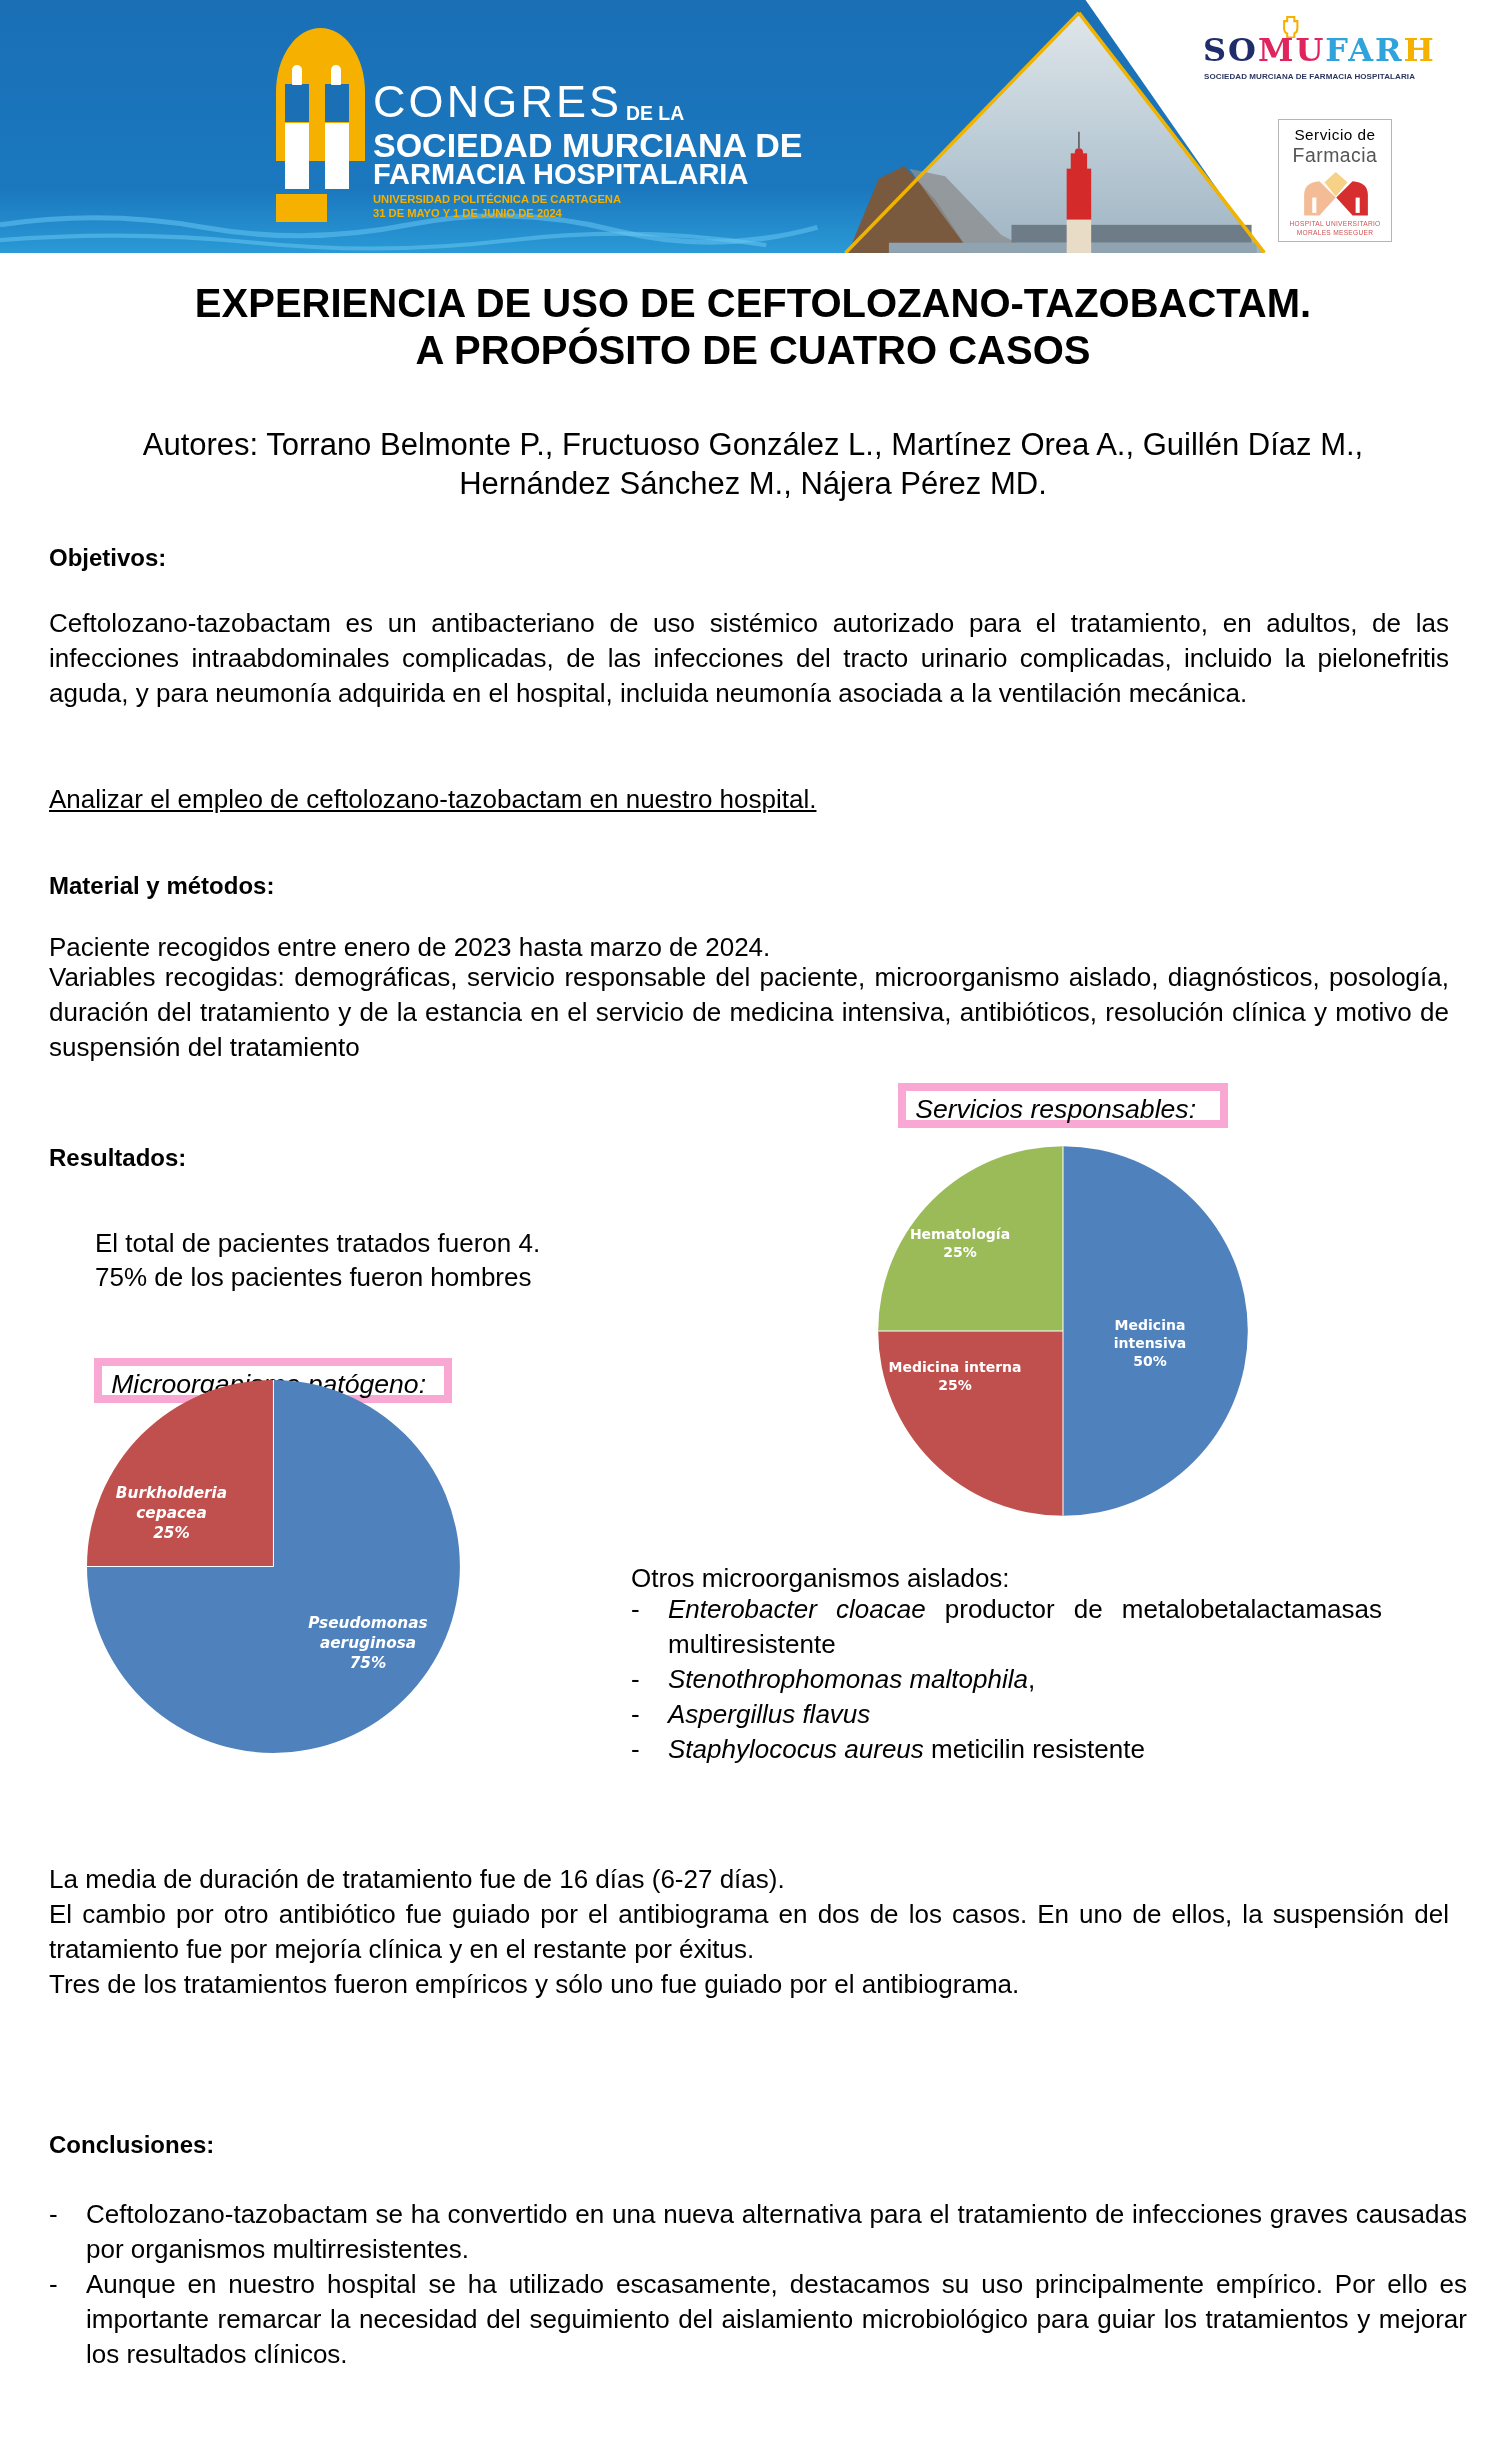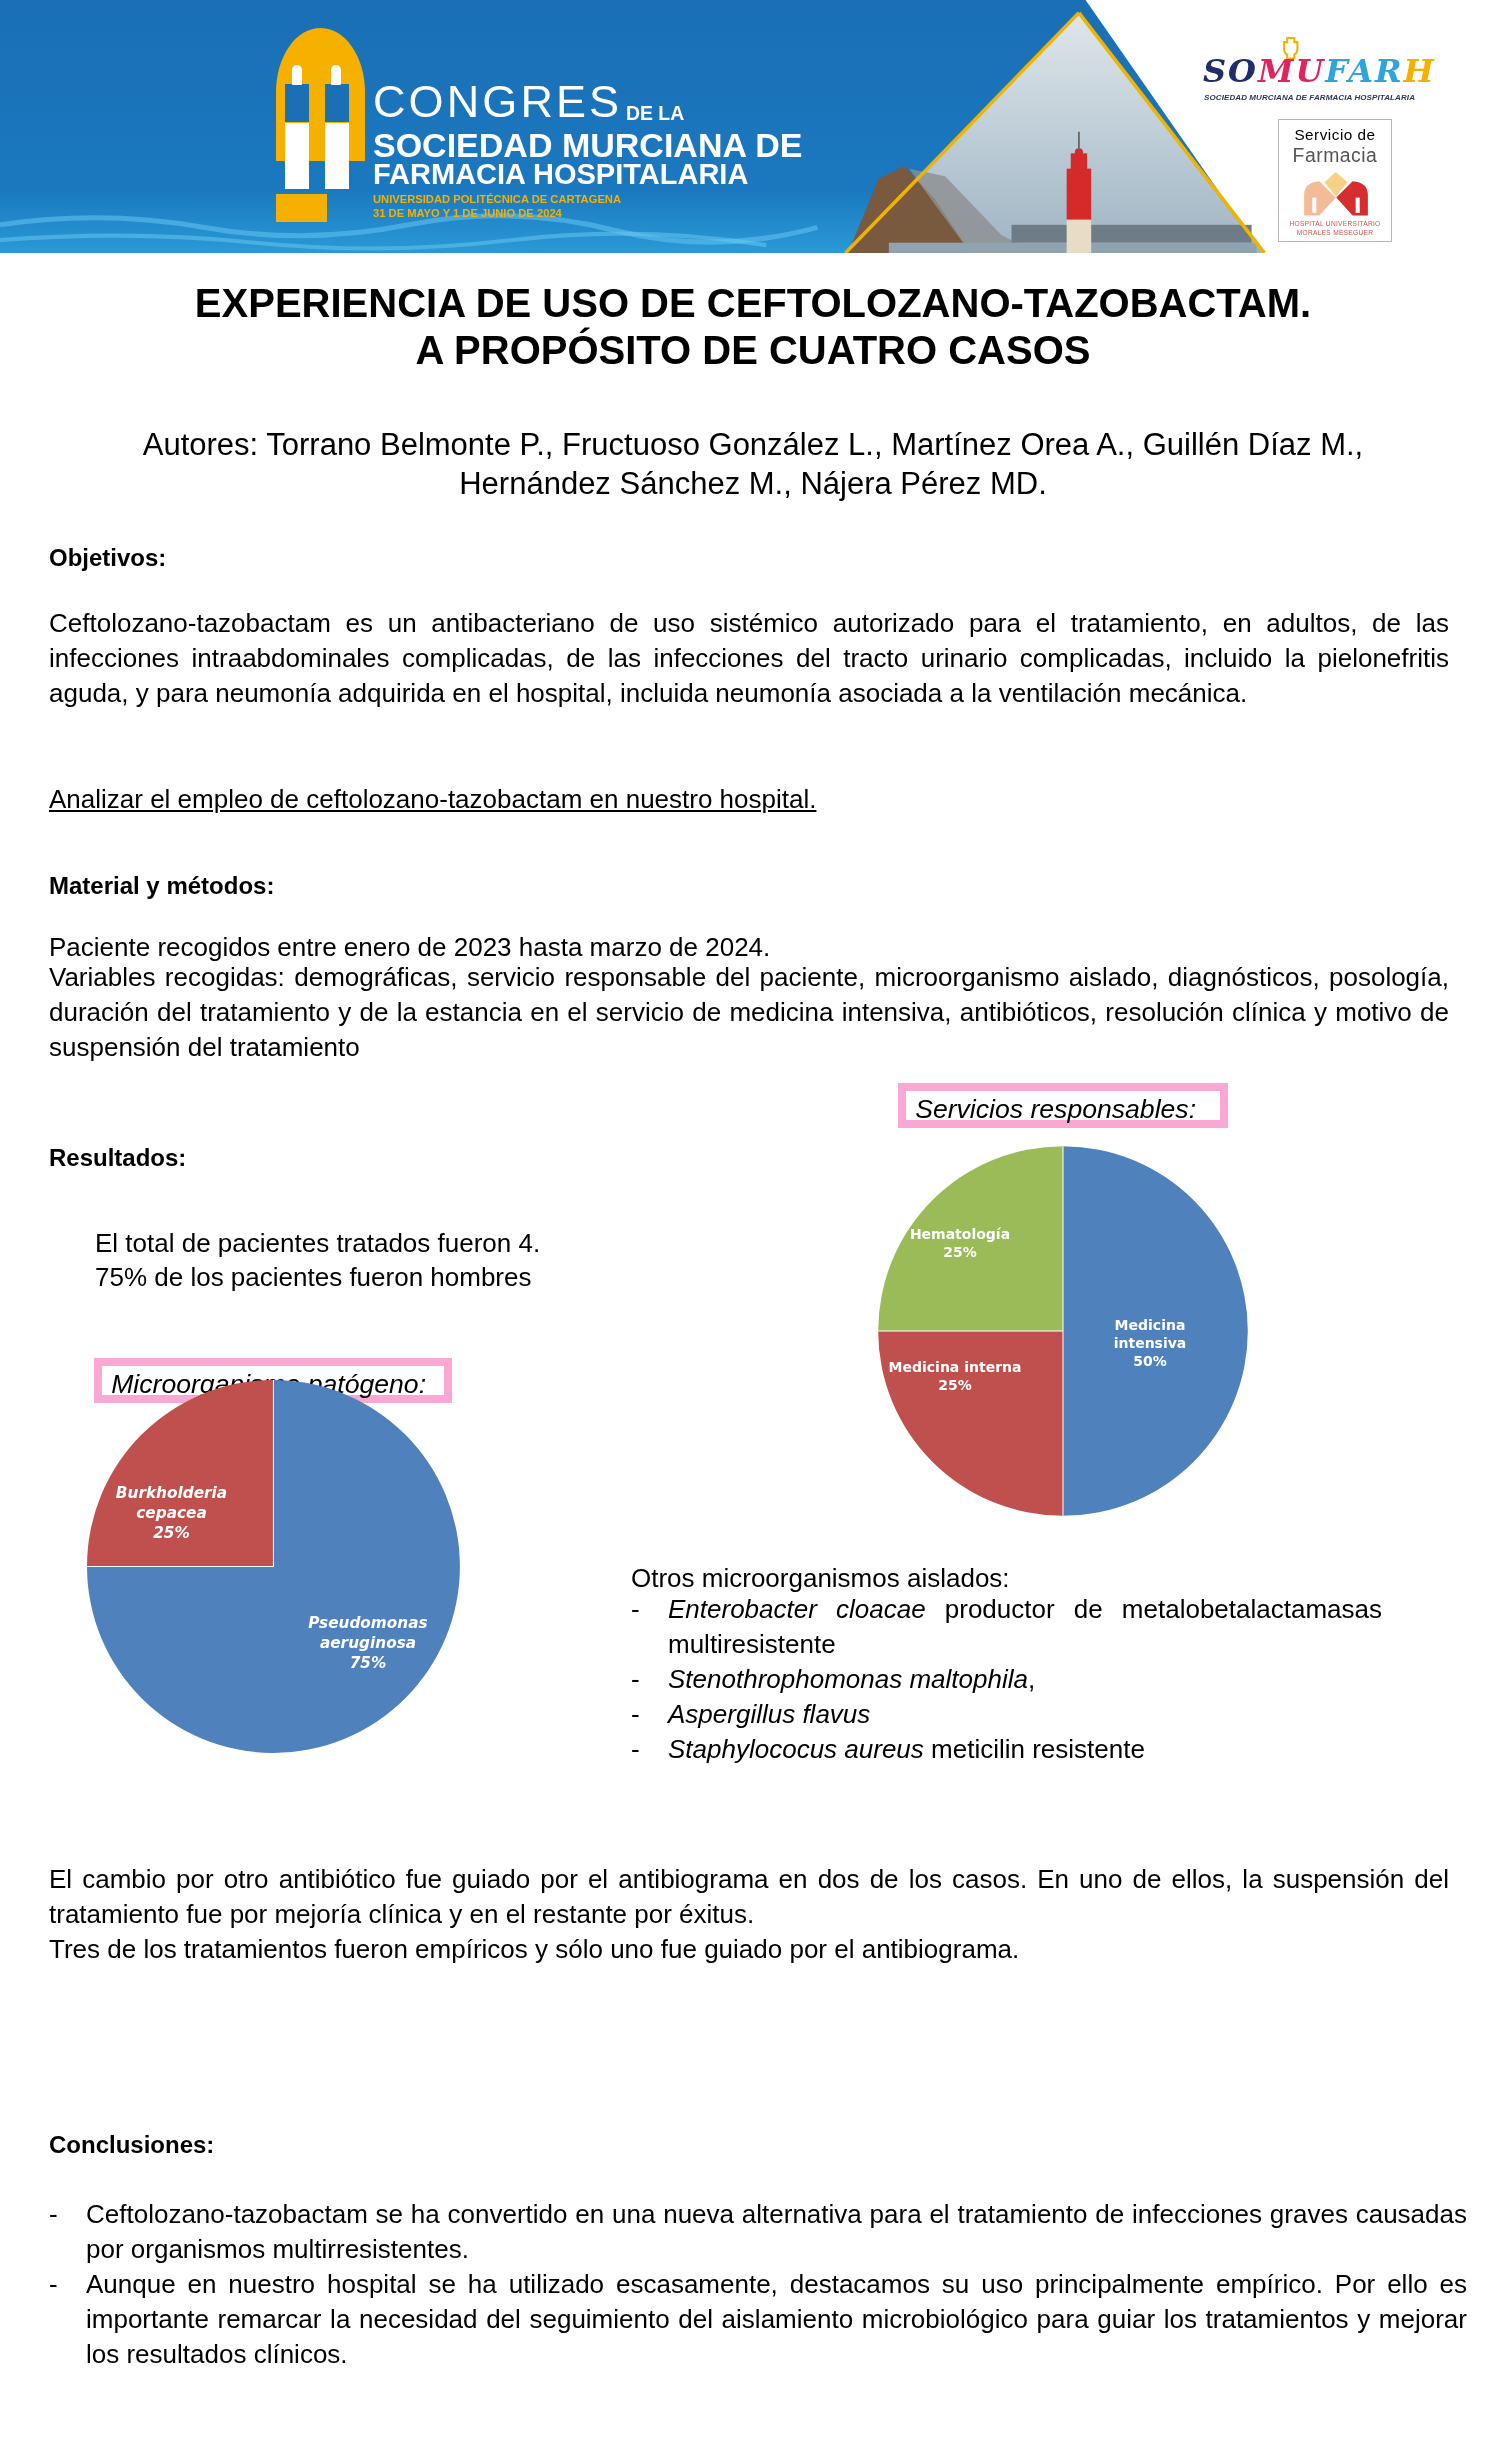--- a/index.html
+++ b/index.html
@@ -21,21 +21,21 @@
   .cupola.t1 { left: 16px; top: 37px; }
   .cupola.t2 { left: 55px; top: 37px; }
   .congress-base { position: absolute; left: 0; top: 166px; width: 51px; height: 28px; background: #f5b000; }
   .congress-word { position: absolute; left: 97px; top: 51px; font-size: 45px; color: #ffffff; letter-spacing: 3.1px; font-weight: 300; line-height: 1; }
   .congress-dela { position: absolute; left: 350px; top: 74px; font-size: 19.4px; color: #ffffff; font-weight: bold; }
   .congress-l2 { position: absolute; left: 97px; top: 100px; font-size: 34px; color: #ffffff; font-weight: bold; line-height: 1; white-space: nowrap; }
   .congress-l3 { position: absolute; left: 97px; top: 132px; font-size: 29px; color: #ffffff; font-weight: bold; line-height: 1; white-space: nowrap; }
   .congress-l4 { position: absolute; left: 97px; top: 166px; font-size: 11.2px; color: #f5b000; font-weight: bold; line-height: 1; white-space: nowrap; }
   .congress-l5 { position: absolute; left: 97px; top: 180px; font-size: 11.2px; color: #f5b000; font-weight: bold; line-height: 1; white-space: nowrap; }
 
-  .somufarh { position: absolute; left: 1203px; top: 37px; width: 199px; height: 66px; font-style: italic; }
+  .somufarh { position: absolute; left: 1203px; top: 16px; width: 199px; height: 66px; }
   .somufarh-word { position: absolute; left: 0; top: 18px; font-size: 32px; font-weight: bold; font-family: "DejaVu Serif", serif; letter-spacing: 2px; line-height: 1; white-space: nowrap; }
   .somufarh-word .s1 { color: #1f2d6b; } .somufarh-word .s2 { color: #e0245e; } .somufarh-word .s3 { color: #2ea3dc; } .somufarh-word .s4 { color: #f5b000; }
   .somufarh-sub { position: absolute; left: 1px; top: 56px; font-size: 8px; color: #2c3560; font-weight: bold; white-space: nowrap; letter-spacing: 0.1px; }
 
   .farmacia-logo { position: absolute; left: 1278px; top: 119px; width: 114px; height: 123px; border: 1px solid #b5b5b5; background: #fff; }
   .farmacia-l1 { position: absolute; left: 0; width: 100%; top: 6.1px; text-align: center; font-size: 15.3px; color: #000000; letter-spacing: 0.5px; }
   .farmacia-l2 { position: absolute; left: 0; width: 100%; top: 23.5px; text-align: center; font-size: 19.4px; color: #555; letter-spacing: 0.5px; }
   .farmacia-icon { position: absolute; left: 20.4px; top: 47px; width: 74px; height: 51px; }
   .farmacia-l3 { position: absolute; left: 0; width: 100%; top: 100px; text-align: center; font-size: 6.6px; color: #d05050; letter-spacing: 0.3px; }
   .farmacia-l4 { position: absolute; left: 0; width: 100%; top: 109px; text-align: center; font-size: 6.6px; color: #d05050; letter-spacing: 0.3px; }
@@ -213,20 +213,21 @@
   </div>
   <div class="li">
     <span class="dash">-</span><i>Aspergillus flavus</i><span></span>
   </div>
   <div class="li">
     <span class="dash">-</span><i>Staphylococus aureus</i><span> meticilin resistente</span>
   </div>
 </div>
 
 <div class="abs" style="left:49px; top:1862px; width:1400px; font-size:26px; line-height:35px;">
+  <div>La media de duración de tratamiento fue de 16 días (6-27 días).</div>
   <div style="text-align:justify; text-align-last:left;">El cambio por otro antibiótico fue guiado por el antibiograma en dos de los casos. En uno de ellos, la suspensión del tratamiento fue por mejoría clínica y en el restante por éxitus.</div>
   <div>Tres de los tratamientos fueron empíricos y sólo uno fue  guiado por el antibiograma.</div>
 </div>
 
 <div class="abs heading" style="top:2133px">Conclusiones:</div>
 <div class="list conc" style="left:49px; top:2197px; width:1418px;">
   <div class="li">
     <span class="dash">-</span><span>Ceftolozano-tazobactam se ha convertido en una nueva alternativa para el tratamiento de infecciones graves causadas por organismos multirresistentes.</span>
   </div>
   <div class="li">

